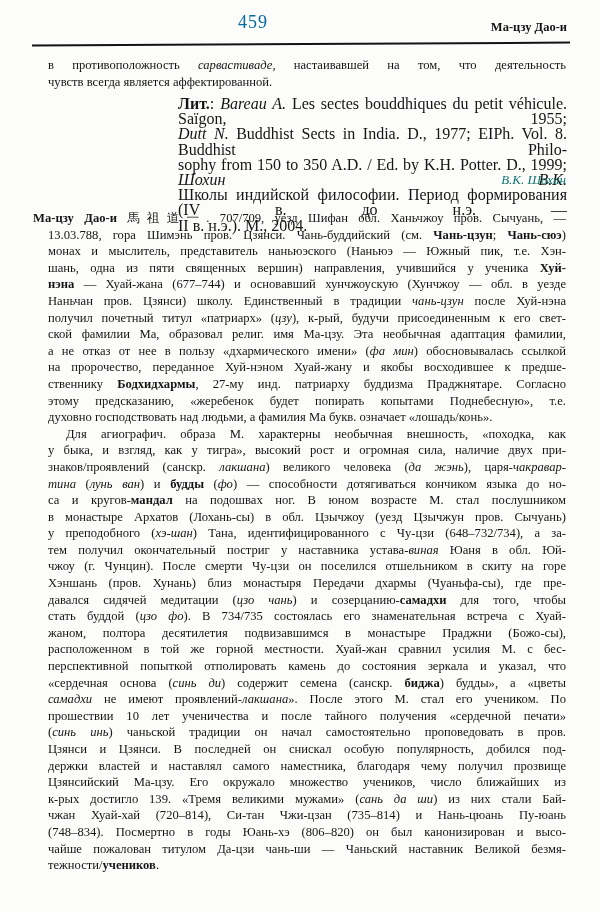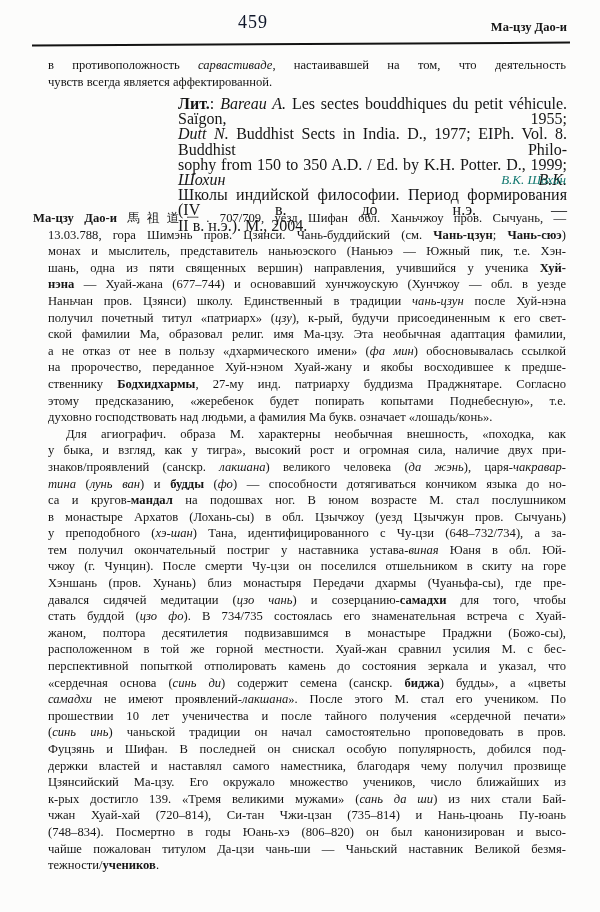--- a/index.html
+++ b/index.html
@@ -6,21 +6,21 @@
   body{
     width:600px;height:912px;
     background:#fbfbfa;
     font-family:"Liberation Serif","DejaVu Serif",serif;
     color:#151515;
     -webkit-font-smoothing:antialiased;
   }
   .page{position:relative;width:600px;height:912px;overflow:hidden;background:#fcfcfb;}
   .pagenum{
     position:absolute;left:238px;top:12px;
-    font-size:18px;letter-spacing:1px;color:#0f172a;
+    font-size:18px;letter-spacing:1px;color:#0369a1;
   }
   .running{
     position:absolute;right:33px;top:20px;
     font-size:12.5px;font-weight:bold;color:#141414;
   }
   .rule{
     position:absolute;left:32px;top:43px;width:538px;height:2px;
     background:#131313;transform:rotate(-0.3deg);
   }
   .block{position:absolute;}
@@ -96,21 +96,21 @@
       <div class="tline">Хэншань (пров. Хунань) близ монастыря Передачи дхармы (Чуаньфа-сы), где пре-</div>
       <div class="tline">давался сидячей медитации (<i>цзо чань</i>) и созерцанию-<b>самадхи</b> для того, чтобы</div>
       <div class="tline">стать буддой (<i>цзо фо</i>). В 734/735 состоялась его знаменательная встреча с Хуай-</div>
       <div class="tline">жаном, полтора десятилетия подвизавшимся в монастыре Праджни (Божо-сы),</div>
       <div class="tline">расположенном в той же горной местности. Хуай-жан сравнил усилия М. с бес-</div>
       <div class="tline">перспективной попыткой отполировать камень до состояния зеркала и указал, что</div>
       <div class="tline">«сердечная основа (<i>синь ди</i>) содержит семена (санскр. <b>биджа</b>) будды», а «цветы</div>
       <div class="tline"><i>самадхи</i> не имеют проявлений-<i>лакшана</i>». После этого М. стал его учеником. По</div>
       <div class="tline">прошествии 10 лет ученичества и после тайного получения «сердечной печати»</div>
       <div class="tline">(<i>синь инь</i>) чаньской традиции он начал самостоятельно проповедовать в пров.</div>
-      <div class="tline">Фуцзянь и Шифан. В последней он снискал особую популярность, добился под-</div>
+      <div class="tline">Цзянси и Цзянси. В последней он снискал особую популярность, добился под-</div>
       <div class="tline">держки властей и наставлял самого наместника, благодаря чему получил прозвище</div>
       <div class="tline">Цзянсийский Ма-цзу. Его окружало множество учеников, число ближайших из</div>
       <div class="tline">к-рых достигло 139. «Тремя великими мужами» (<i>сань да ши</i>) из них стали Бай-</div>
       <div class="tline">чжан Хуай-хай (720–814), Си-тан Чжи-цзан (735–814) и Нань-цюань Пу-юань</div>
       <div class="tline">(748–834). Посмертно в годы Юань-хэ (806–820) он был канонизирован и высо-</div>
       <div class="tline">чайше пожалован титулом Да-цзи чань-ши — Чаньский наставник Великой безмя-</div>
       <div class="tline last">тежности/<b>учеников</b>.</div>
     </div>
 </div>
 

